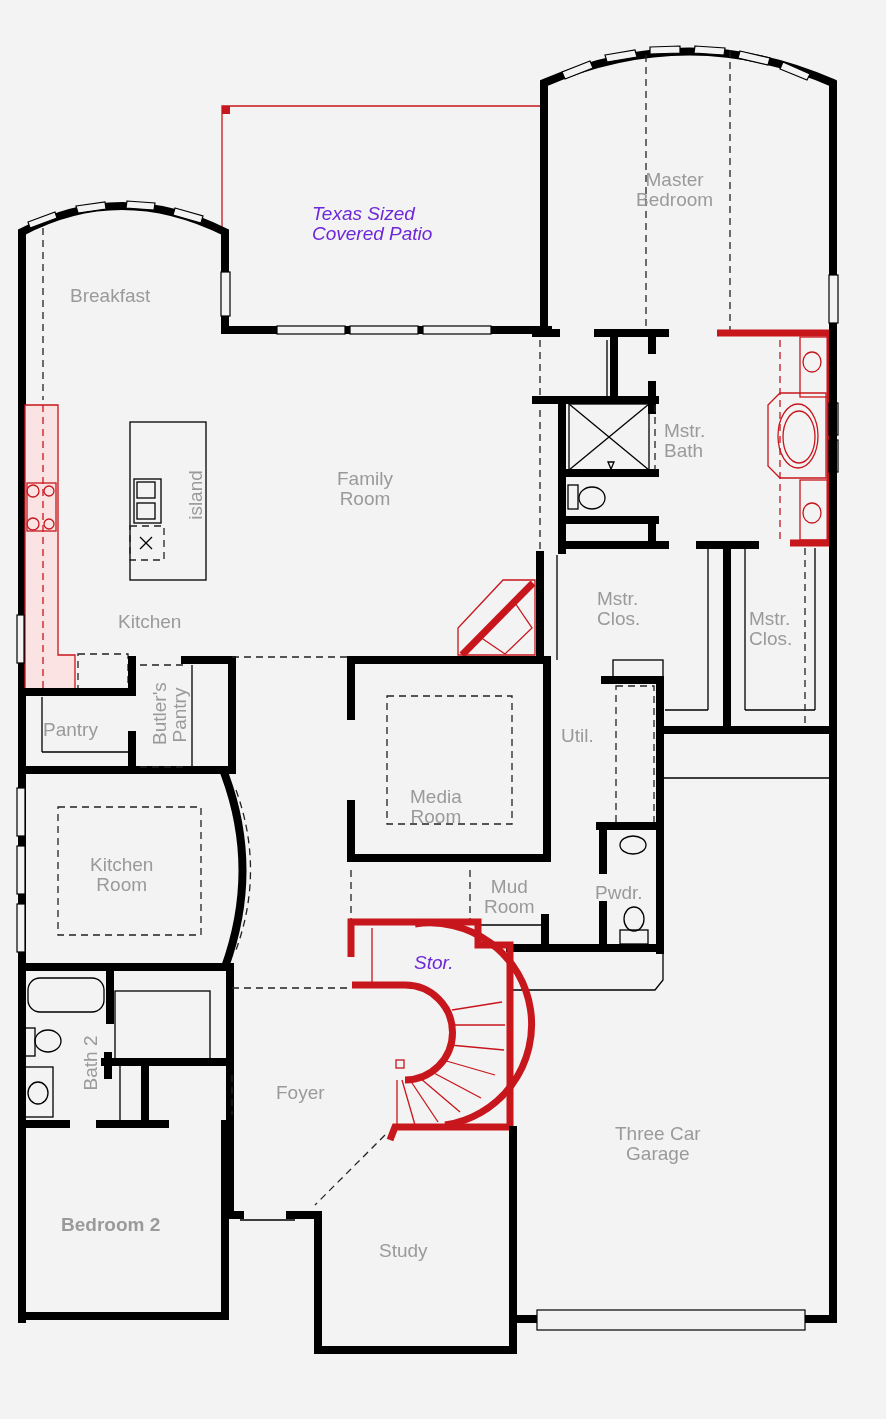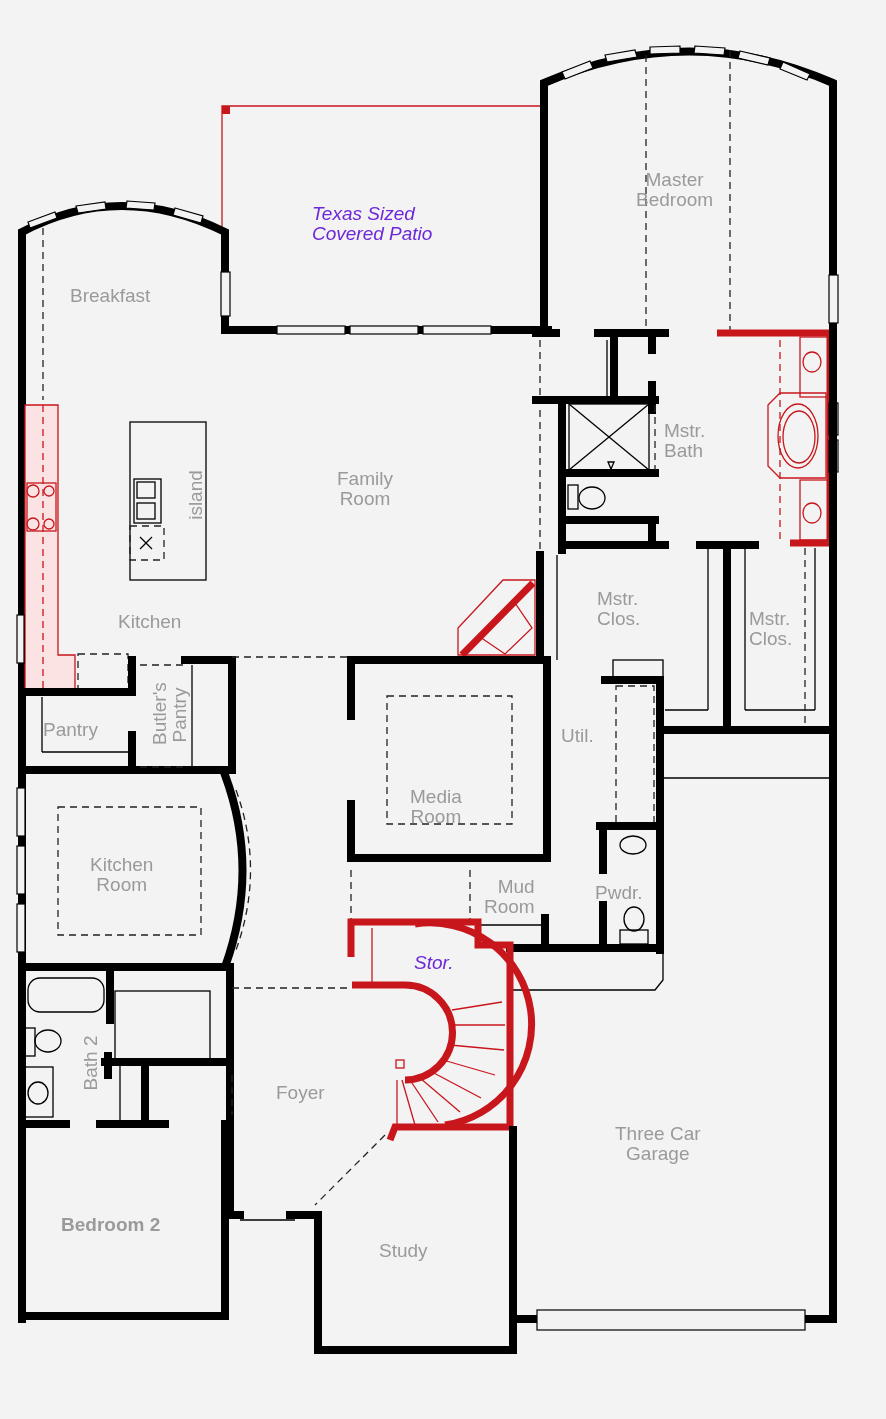--- a/index.html
+++ b/index.html
@@ -274,21 +274,21 @@
 </div>
 <div class="label" style="left:410px;top:743px;margin-top:44px;">
   <div>Media</div>
   <div>Room</div>
 </div>
 <div class="label" style="left:561px;top:726px;">Util.</div>
 <div class="label" style="left:90px;top:855px;">
   <div>Kitchen</div>
   <div>Room</div>
 </div>
-<div class="label" style="left:484px;top:877px;text-align:right;">
+<div class="label" style="left:484px;top:877px;text-align:center;">
   <div>Mud</div>
   <div>Room</div>
 </div>
 <div class="label" style="left:595px;top:883px;">Pwdr.</div>
 <div class="label red" style="left:378px;top:953px;margin-left:36px;">Stor.</div>
 <div class="label vert" style="left:56px;top:1053px;width:70px;">Bath 2</div>
 <div class="label" style="left:276px;top:1083px;">Foyer</div>
 <div class="label" style="left:615px;top:1124px;">
   <div>Three Car</div>
   <div>Garage</div>

